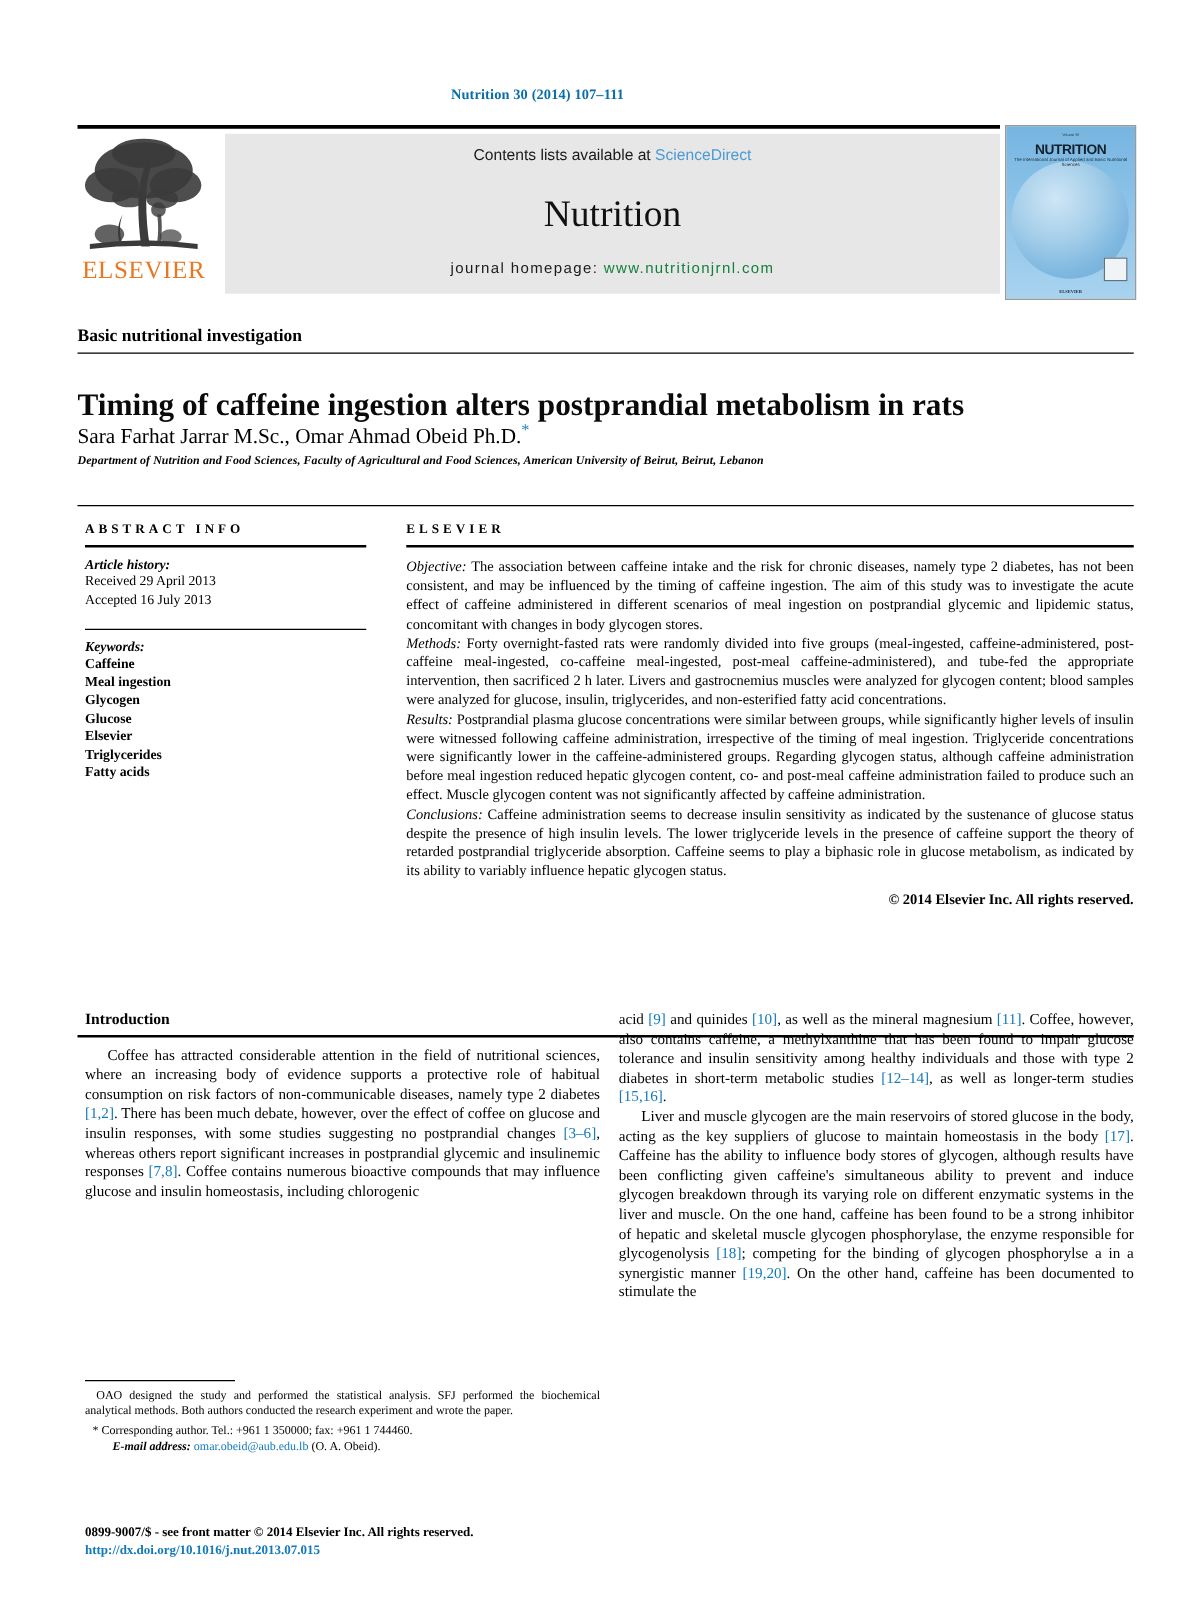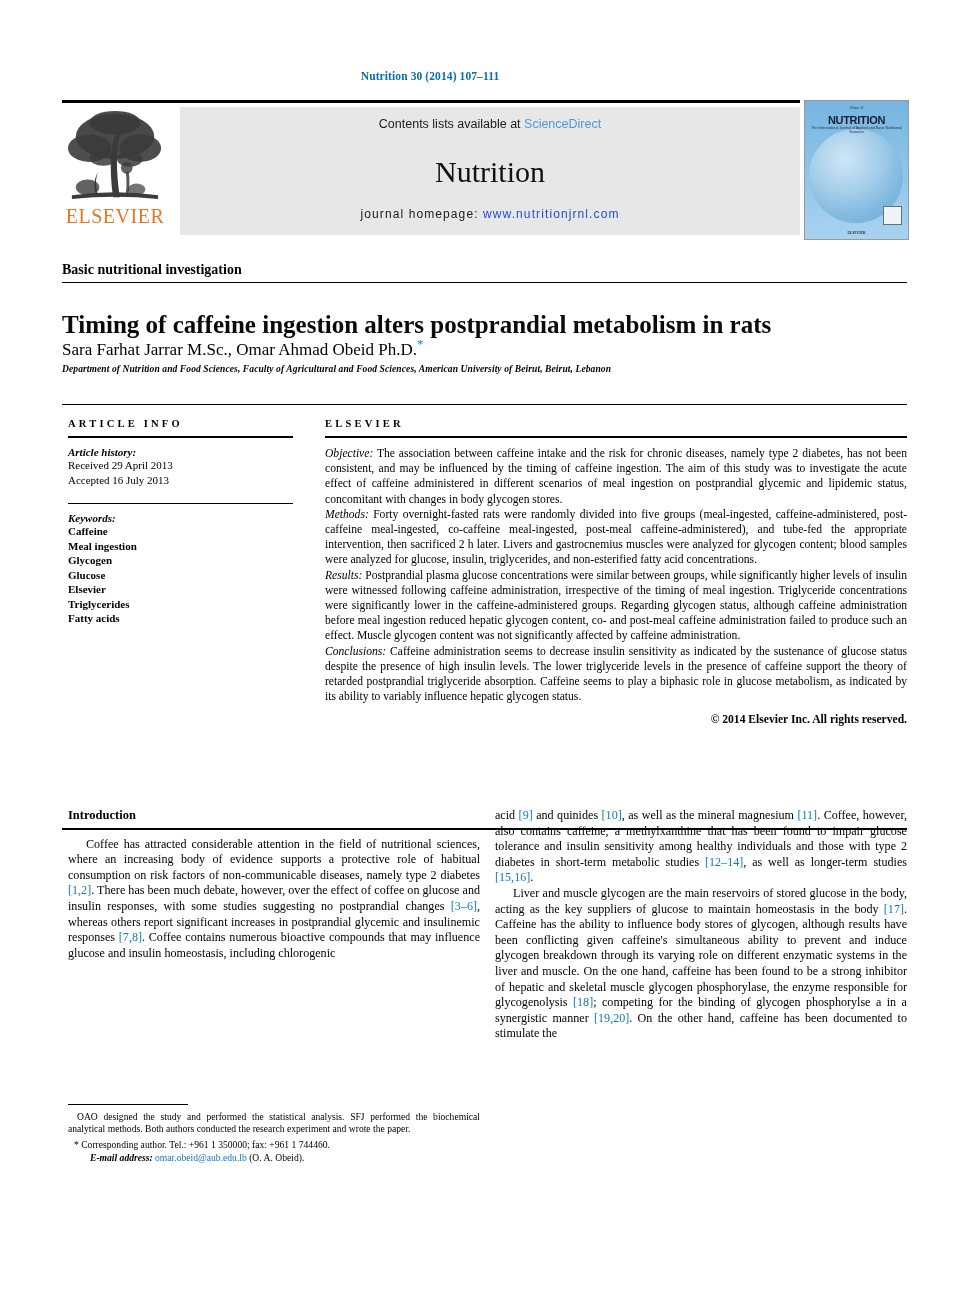--- a/index.html
+++ b/index.html
@@ -102,21 +102,21 @@
     position: absolute;
     left: 0; top: 100px;
     width: 620px;
     text-align: center;
     font-family: "Liberation Sans", sans-serif;
     font-size: 12px;
     letter-spacing: 1.1px;
     color: #1a1a1a;
   }
   .homepage-line .url {
-    color: #1d4ed8;
+    color: #15803d;
   }
   .cover-thumb {
     position: absolute;
     left: 742px; top: 0px;
     width: 103px;
     height: 138px;
     border: 1px solid #9a9a9a;
     background: linear-gradient(180deg, #76b5e0 0%, #8cc3e8 45%, #a8d3ef 100%);
     overflow: hidden;
   }
@@ -405,21 +405,21 @@
   <div class="rule-under-section"></div>
   <h1 class="article-title">Timing of caffeine ingestion alters postprandial metabolism in rats</h1>
   <div class="authors">
     <span>Sara Farhat Jarrar M.Sc., Omar Ahmad Obeid Ph.D.</span><span class="star">*</span>
   </div>
   <div class="affiliation">Department of Nutrition and Food Sciences, Faculty of Agricultural and Food Sciences, American University of Beirut, Beirut, Lebanon</div>
 
   <div class="band-rule-top"></div>
 
   <div class="col-info">
-    <div class="head-spaced">ARTICLE INFO</div>
+    <div class="head-spaced">ABSTRACT INFO</div>
     <div class="thin-rule wide"></div>
     <div class="info-sub">Article history:</div>
     <div class="info-line">Received 29 April 2013</div>
     <div class="info-line">Accepted 16 July 2013</div>
     <div class="info-gap"></div>
     <div class="thin-rule"></div>
     <div class="info-sub">Keywords:</div>
     <div class="kw-list">
       <div class="kw-item">Caffeine</div>
       <div class="kw-item">Meal ingestion</div>
@@ -453,14 +453,18 @@
     <p><span>Liver and muscle glycogen are the main reservoirs of stored glucose in the body, acting as the key suppliers of glucose to maintain homeostasis in the body </span><span class="ref">[17]</span><span>. Caffeine has the ability to influence body stores of glycogen, although results have been conflicting given caffeine's simultaneous ability to prevent and induce glycogen breakdown through its varying role on different enzymatic systems in the liver and muscle. On the one hand, caffeine has been found to be a strong inhibitor of hepatic and skeletal muscle glycogen phosphorylase, the enzyme responsible for glycogenolysis </span><span class="ref">[18]</span><span>; competing for the binding of glycogen phosphorylse a in a synergistic manner </span><span class="ref">[19,20]</span><span>. On the other hand, caffeine has been documented to stimulate the</span></p>
   </div>
 
   <div class="footnotes">
     <div class="foot-rule"></div>
     <p class="foot-para">OAO designed the study and performed the statistical analysis. SFJ performed the biochemical analytical methods. Both authors conducted the research experiment and wrote the paper.</p>
     <p class="foot-corr">* Corresponding author. Tel.: +961 1 350000; fax: +961 1 744460.</p>
     <p class="foot-email"><i>E-mail address:</i> <span class="link">omar.obeid@aub.edu.lb</span><span> (O. A. Obeid).</span></p>
   </div>
 
+  <div class="imprint">
+    <div>0899-9007/$ - see front matter © 2014 Elsevier Inc. All rights reserved.</div>
+    <div class="doi">http://dx.doi.org/10.1016/j.nut.2013.07.015</div>
+  </div>
 
 </div>
 
 </body></html>

